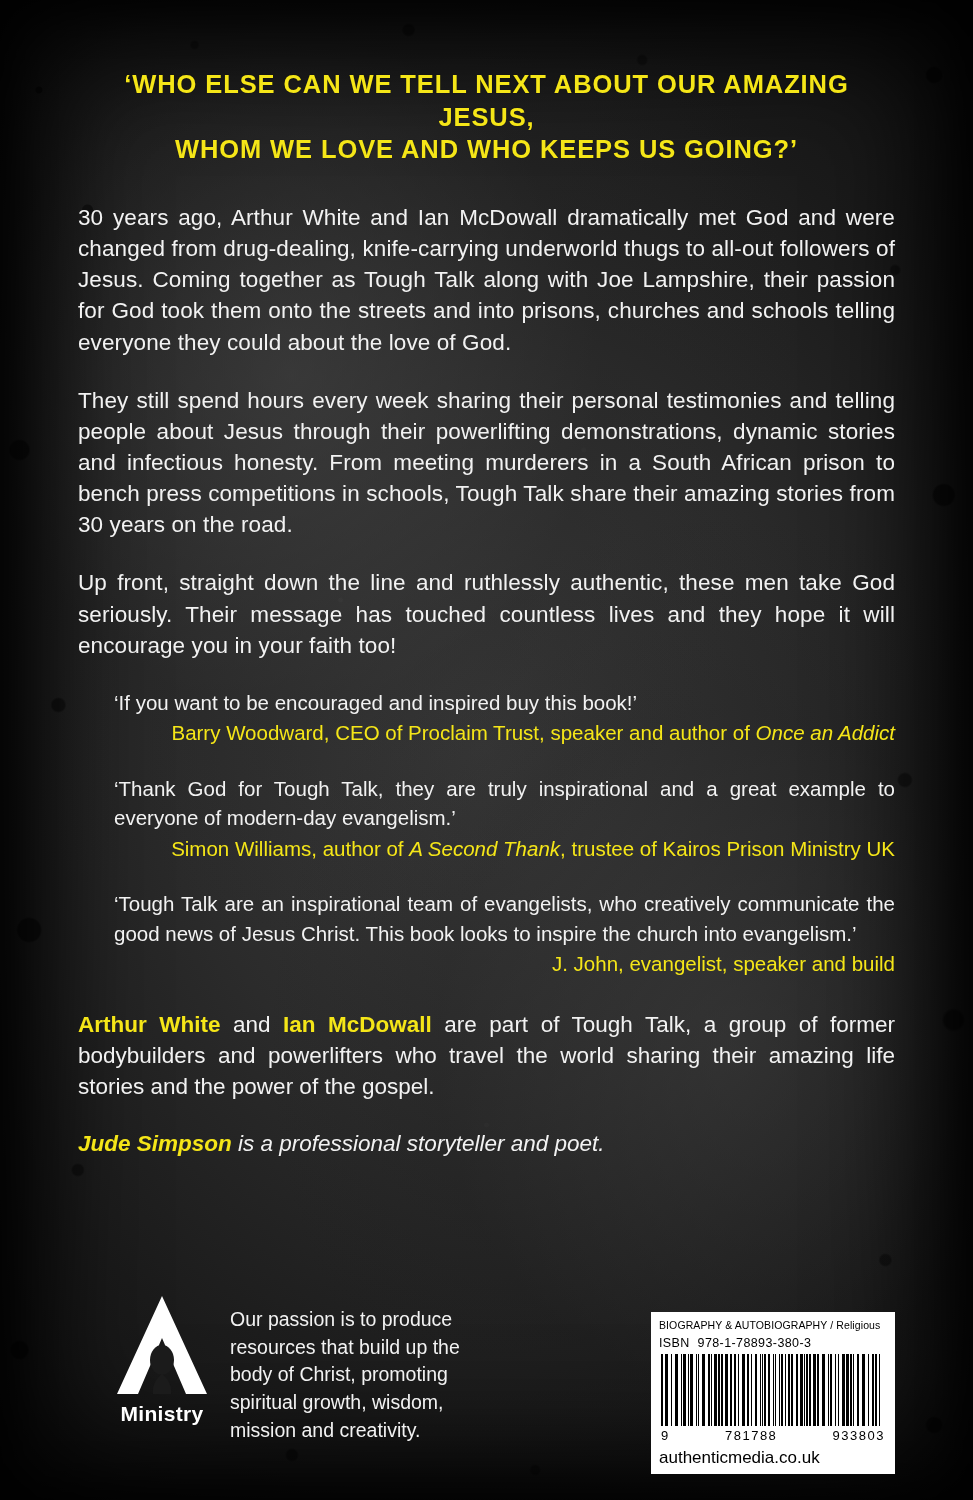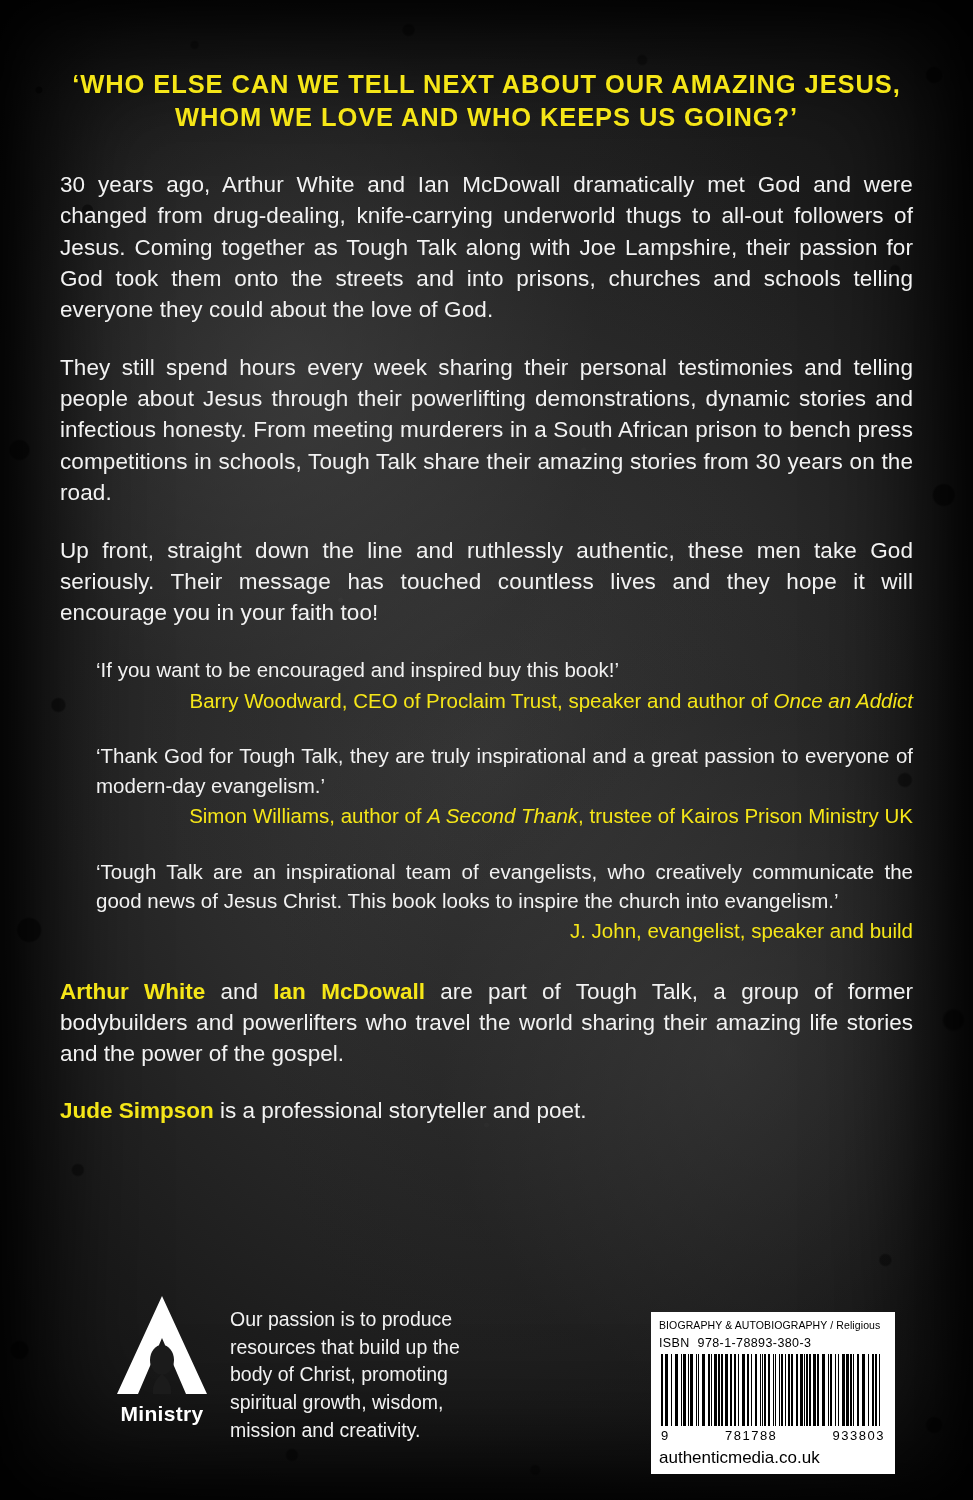--- a/index.html
+++ b/index.html
@@ -53,21 +53,21 @@
   }
   .vignette {
     position: absolute;
     inset: 0;
     pointer-events: none;
     box-shadow: inset 0 0 110px 45px rgba(0,0,0,0.92), inset 0 0 40px 10px rgba(0,0,0,0.6);
   }
   .content {
     position: relative;
     z-index: 3;
-    padding: 0 60px;
+    padding: 0 78px;
   }
   .headline {
     color: #f5e618;
     text-align: center;
     font-weight: bold;
     font-size: 25.5px;
     line-height: 1.28;
     letter-spacing: 0.9px;
     padding-top: 68px;
     text-transform: uppercase;
@@ -111,20 +111,21 @@
     line-height: 1.385;
     text-align: justify;
     margin: 30px 0 0 0;
     color: #f2f2f2;
   }
   .bio2 {
     font-size: 22.5px;
     line-height: 1.385;
     margin: 26px 0 0 0;
     color: #f2f2f2;
+    font-style: italic;
   }
   .hl { color: #f5e618; font-weight: bold; }
   
   .footer {
     position: absolute;
     left: 0;
     right: 0;
     bottom: 0;
     height: 236px;
     z-index: 4;
@@ -222,21 +223,21 @@
     <p class="body-p">Up front, straight down the line and ruthlessly authentic, these men take God seriously. Their message has touched countless lives and they hope it will encourage you in your faith too!</p>
 
     <div class="endorsements">
 
       <div class="endorse">
         <p class="quote">‘If you want to be encouraged and inspired buy this book!’</p>
         <div class="attrib"><span>Barry Woodward, CEO of Proclaim Trust, speaker and author of </span><span class="it">Once an Addict</span><span></span></div>
       </div>
 
       <div class="endorse">
-        <p class="quote">‘Thank God for Tough Talk, they are truly inspirational and a great passion to everyone of modern-day evangelism.’</p>
+        <p class="quote">‘Thank God for Tough Talk, they are truly inspirational and a great example to everyone of modern-day evangelism.’</p>
         <div class="attrib"><span>Simon Williams, author of </span><span class="it">A Second Thank</span><span>, trustee of Kairos Prison Ministry UK</span></div>
       </div>
 
       <div class="endorse">
         <p class="quote">‘Tough Talk are an inspirational team of evangelists, who creatively communicate the good news of Jesus Christ. This book looks to inspire the church into evangelism.’</p>
         <div class="attrib"><span>J. John, evangelist, speaker and build</span><span class="it"></span><span></span></div>
       </div>
 
     </div>
 

